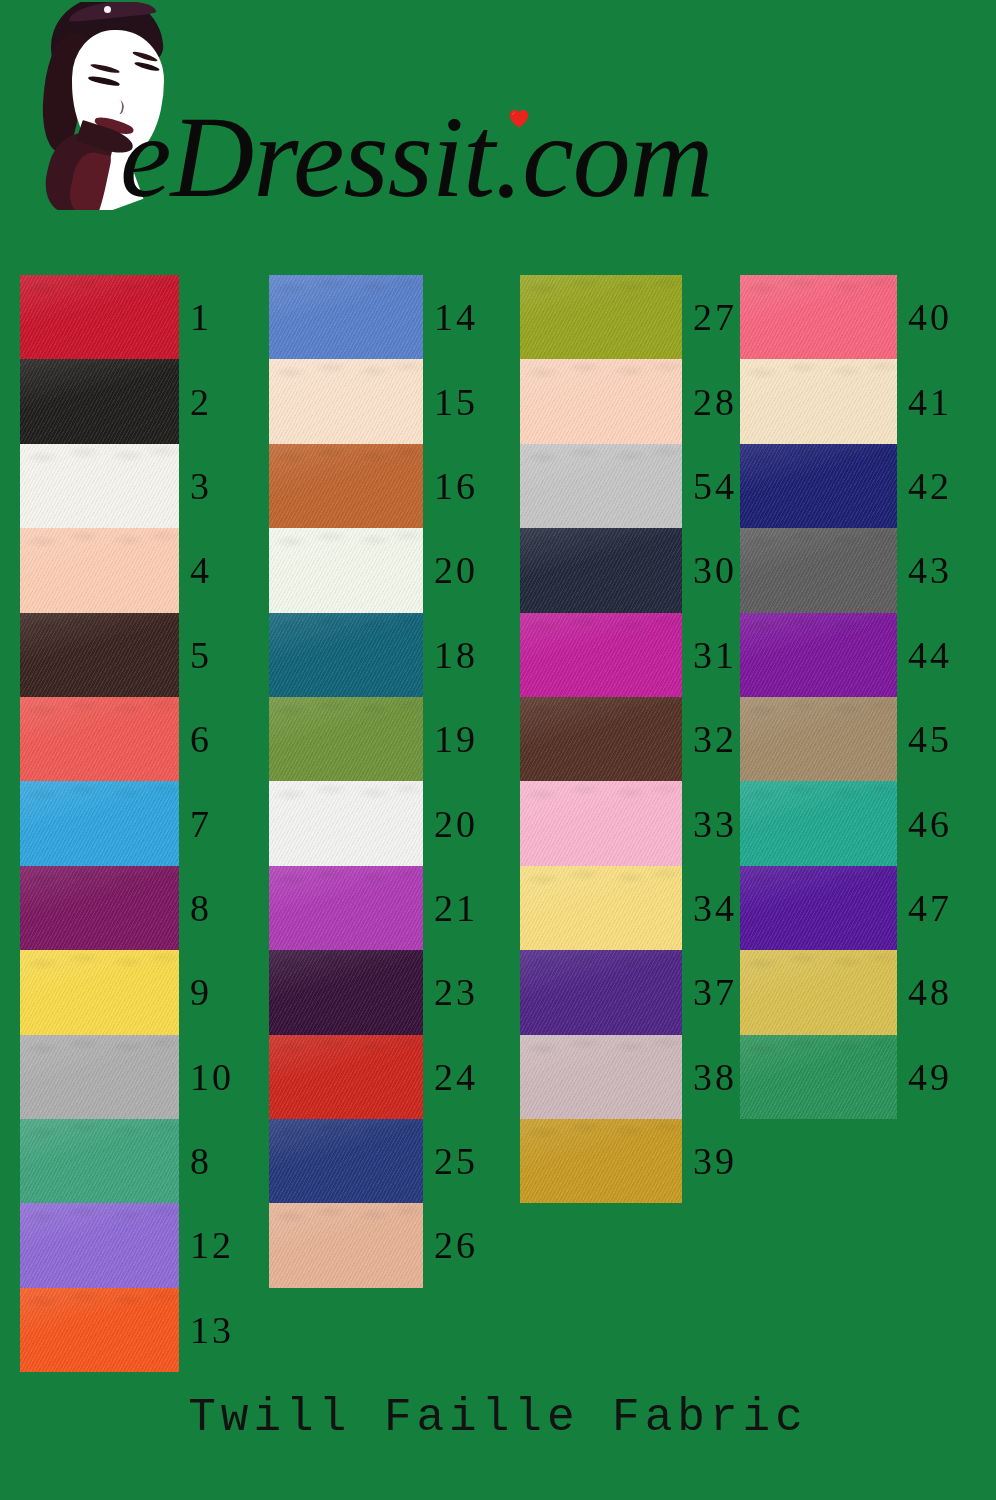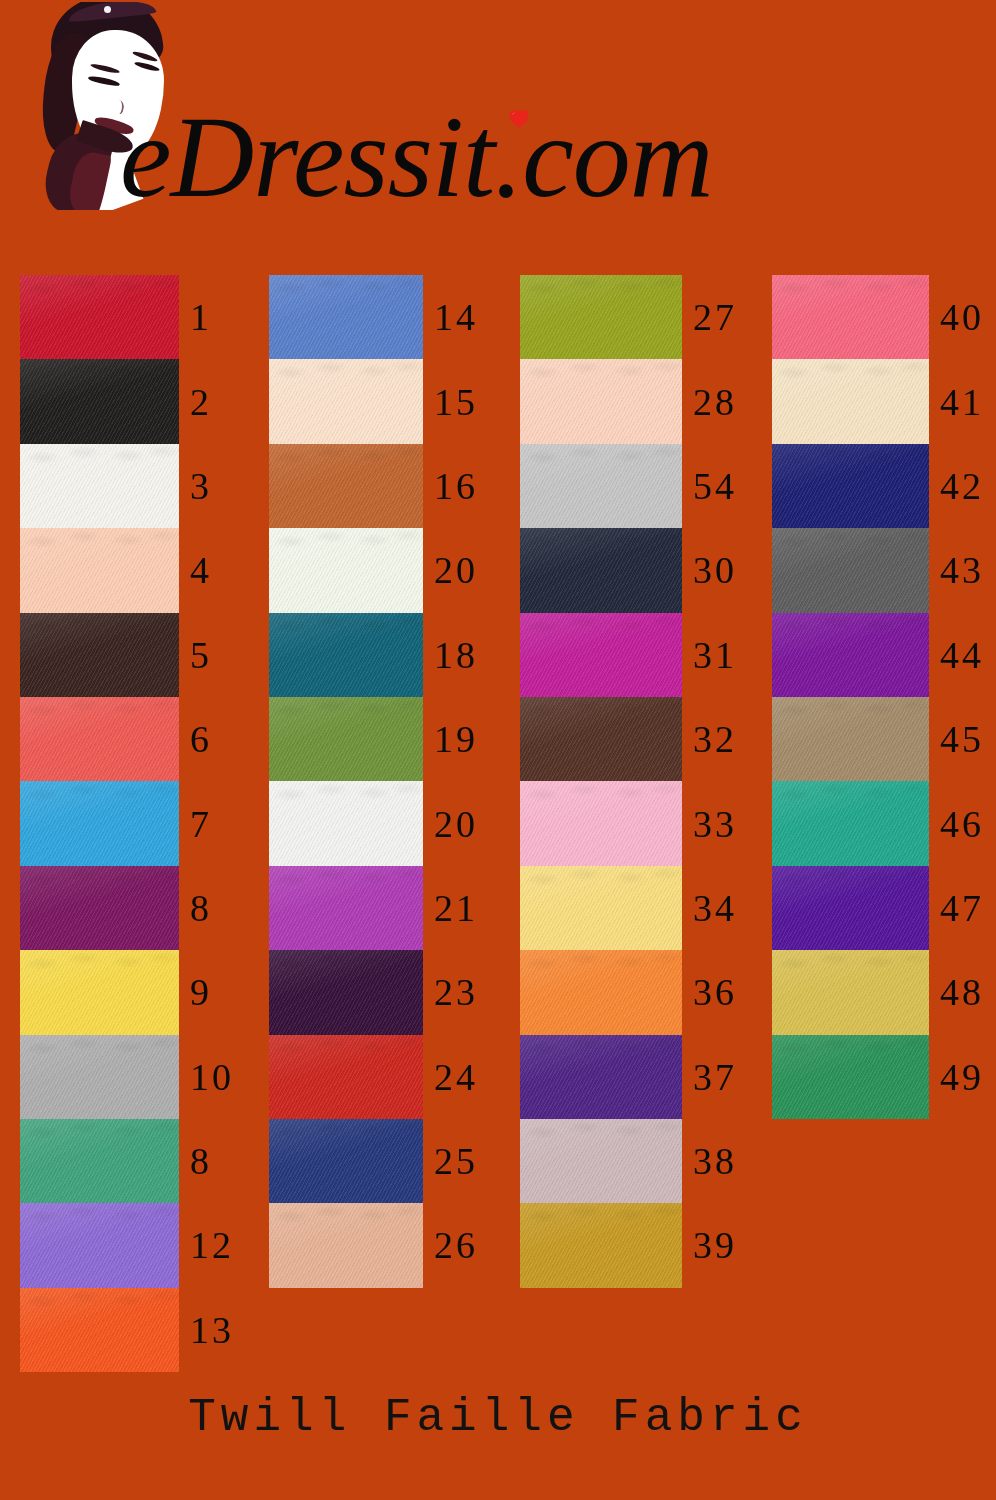--- a/index.html
+++ b/index.html
@@ -10,21 +10,21 @@
     height: 1500px;
     background: #ffffff;
     font-family: "Liberation Serif", "DejaVu Serif", serif;
     overflow: hidden;
   }
 
   #page {
     position: relative;
     width: 996px;
     height: 1500px;
-    background: #c2410c;
+    background: #15803d;
   }
 
   
   #logo-area {
     position: absolute;
     left: 0;
     top: 0;
     width: 996px;
     height: 248px;
   }
@@ -190,21 +190,21 @@
     height: 1130px;
   }
 
   .swatch-column {
     position: absolute;
     top: 27px;
   }
   .swatch-column[data-col="0"] { left: 20px; }
   .swatch-column[data-col="1"] { left: 269px; }
   .swatch-column[data-col="2"] { left: 520px; }
-  .swatch-column[data-col="3"] { left: 772px; }
+  .swatch-column[data-col="3"] { left: 740px; }
 
   .swatch-row {
     position: relative;
     height: 84.4px;
     display: flex;
     align-items: center;
   }
 
   .swatch-chip {
     position: relative;
@@ -437,24 +437,20 @@
         </div>
         <div class="swatch-row">
           <div class="swatch-chip" style="background: rgb(248, 181, 206);"></div>
           <div class="swatch-number">33</div>
         </div>
         <div class="swatch-row">
           <div class="swatch-chip" style="background: rgb(248, 221, 128);"></div>
           <div class="swatch-number">34</div>
         </div>
         <div class="swatch-row">
-          <div class="swatch-chip" style="background: rgb(247, 135, 52);"></div>
-          <div class="swatch-number">36</div>
-        </div>
-        <div class="swatch-row">
           <div class="swatch-chip" style="background: rgb(79, 37, 133);"></div>
           <div class="swatch-number">37</div>
         </div>
         <div class="swatch-row">
           <div class="swatch-chip" style="background: rgb(205, 184, 187);"></div>
           <div class="swatch-number">38</div>
         </div>
         <div class="swatch-row">
           <div class="swatch-chip" style="background: rgb(198, 154, 36);"></div>
           <div class="swatch-number">39</div>

